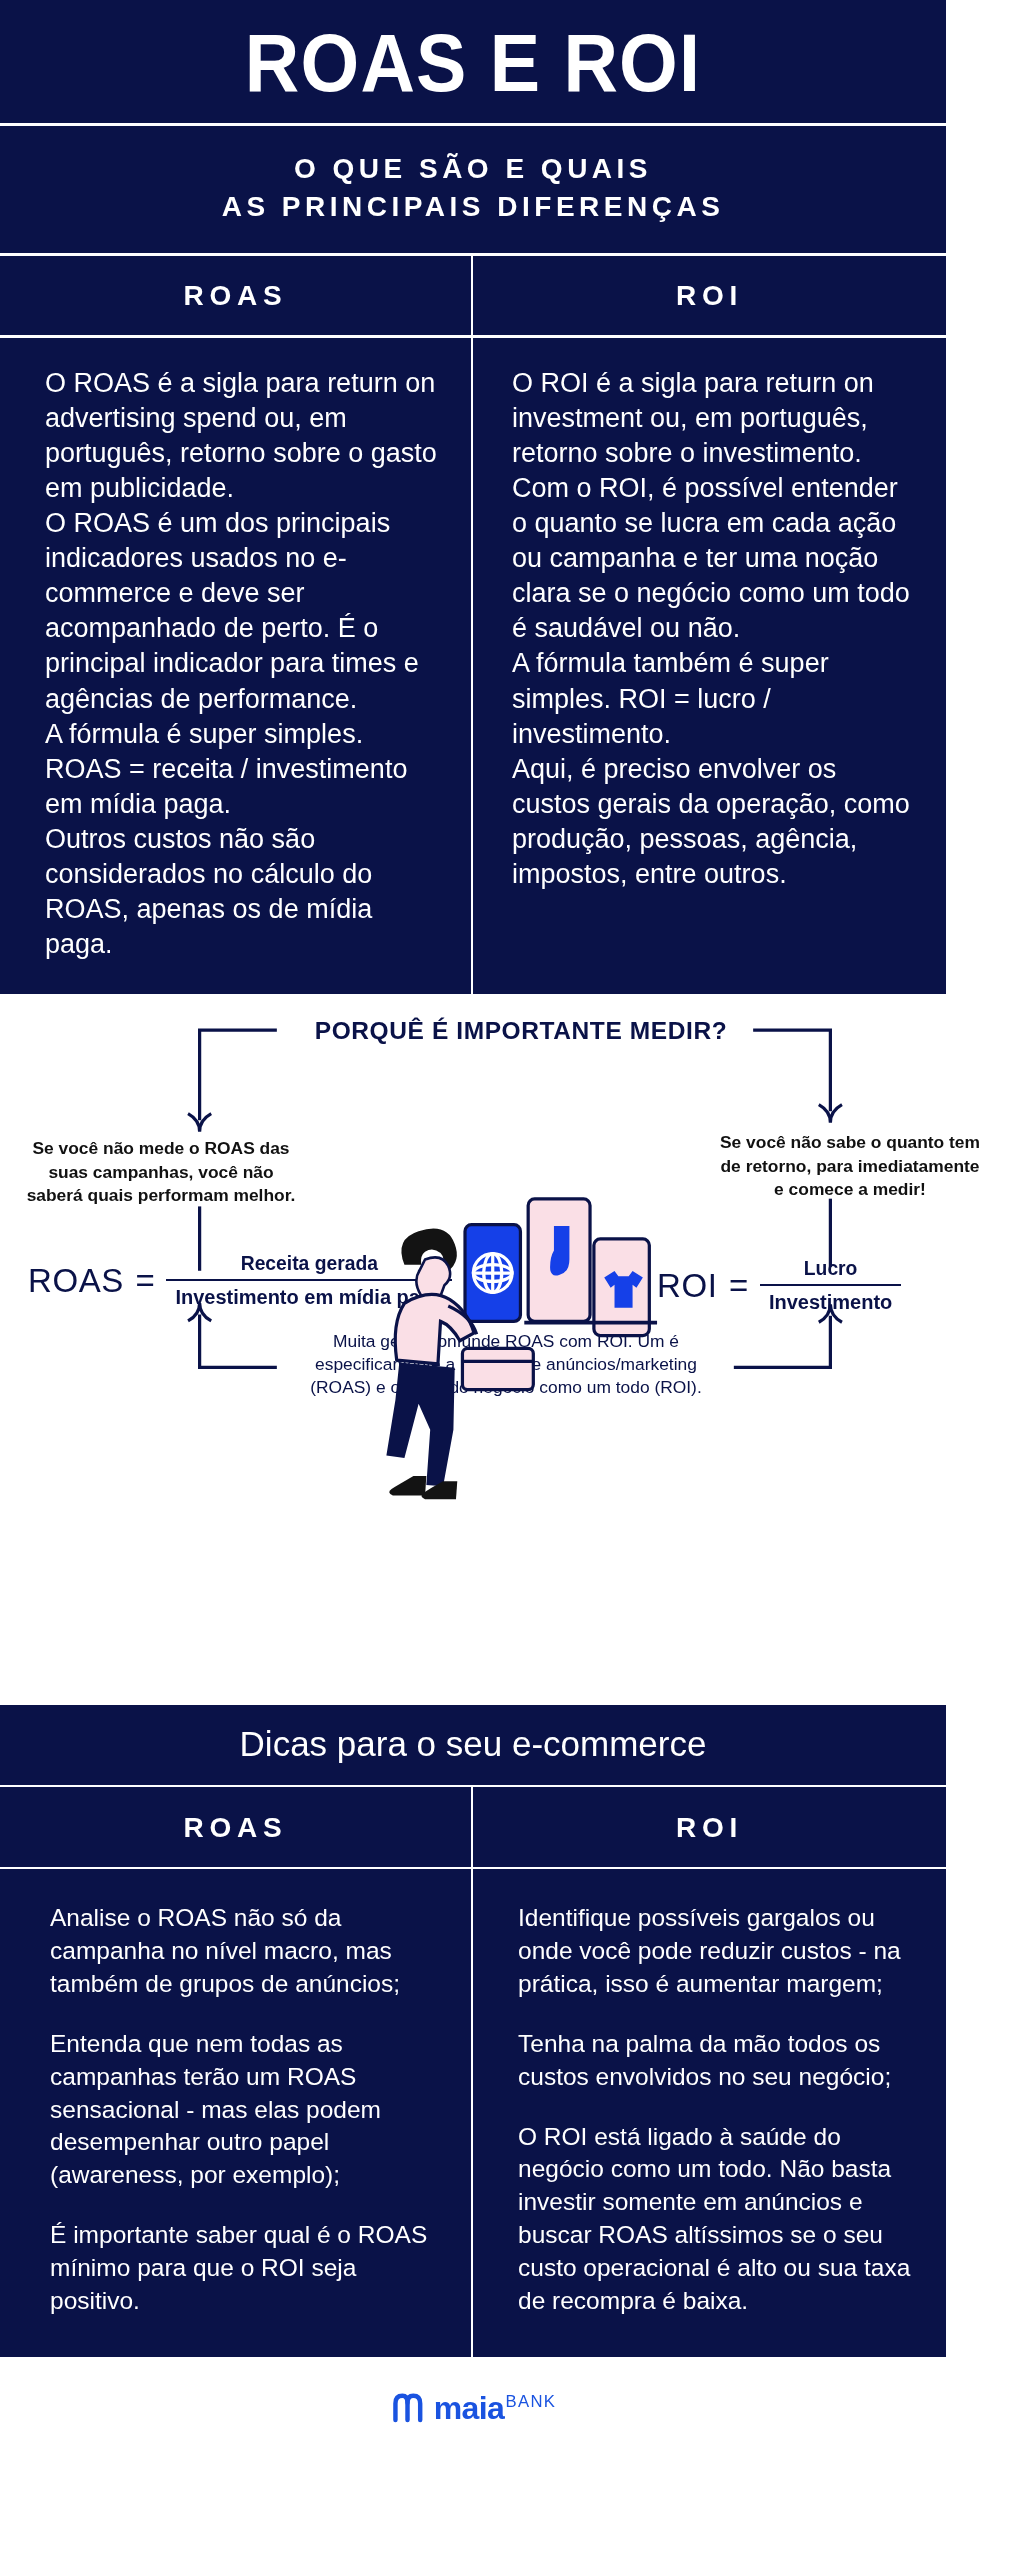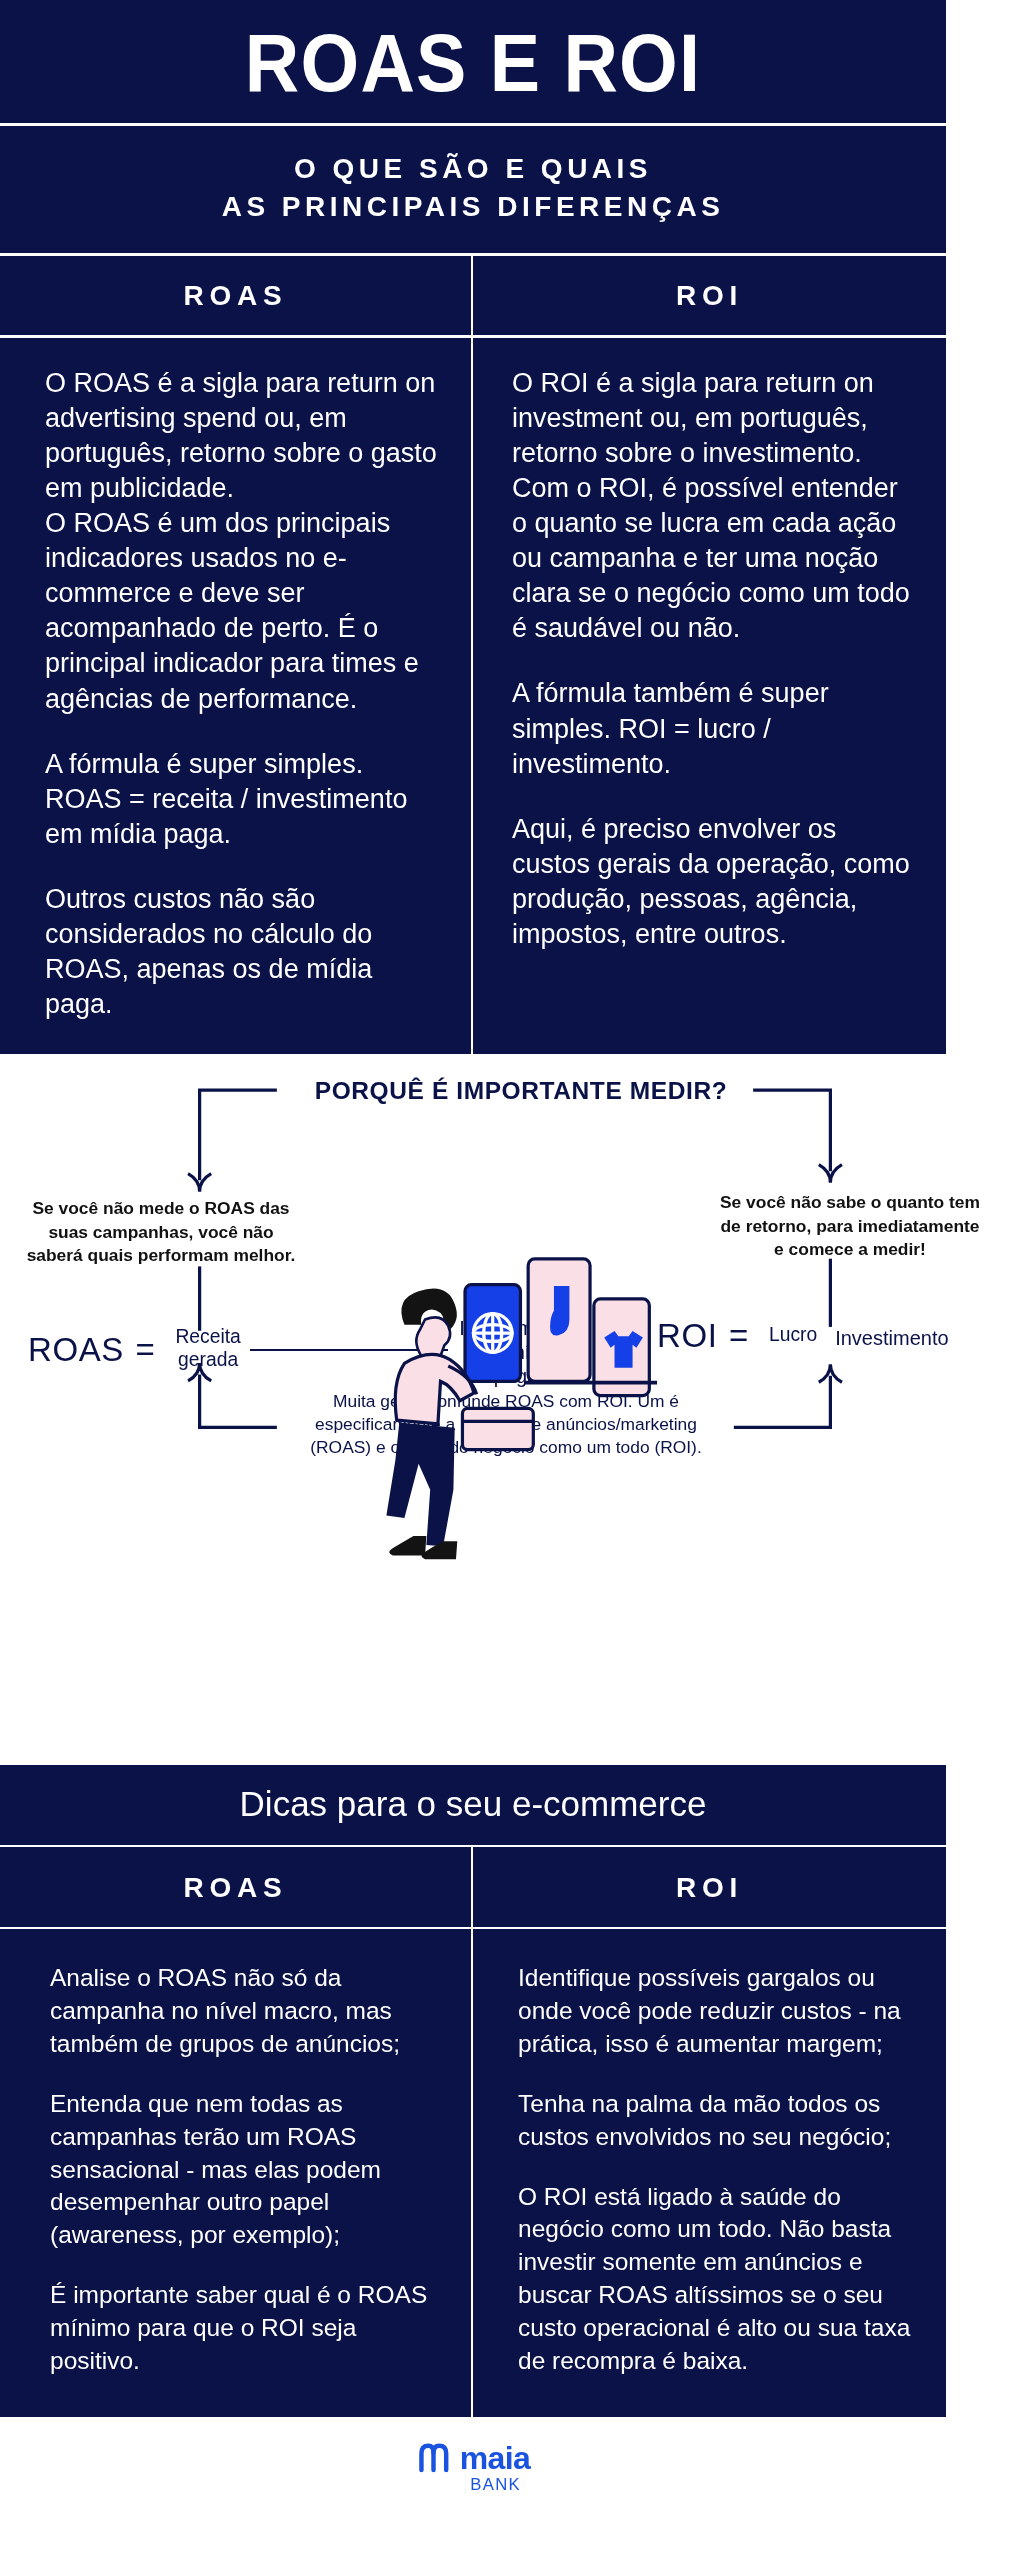--- a/index.html
+++ b/index.html
@@ -71,21 +71,21 @@
     padding:28px 30px 32px 45px;
     box-sizing:border-box;
   }
   .cmp-body p{
     margin:0 0 0 0;
     color:#ffffff;
     font-size:27px;
     line-height:1.30;
     font-weight:400;
   }
-  .cmp-body p + p{margin-top:30px;}
+  .cmp-body p + p{}
   .cmp-col.right .cmp-body{padding-left:39px;padding-right:30px;}
 
   
   .diagram{
     background:#ffffff;
     position:relative;
     height:708px;
     width:1030px;
     overflow:hidden;
   }
@@ -120,23 +120,24 @@
   }
   .formula .lhs{
     font-size:33px;
     font-weight:400;
     letter-spacing:0.6px;
     white-space:nowrap;
   }
   .formula .eq{font-size:33px;margin:0 11.6px;}
   .frac{
     display:flex;
-    flex-direction:row;
+    flex-direction:column;
     align-items:center;
     text-align:center;
+    font-weight:bold;
   }
   .frac .num{font-size:19.3px;padding:0 9px 3.9px 9px;line-height:1.2;}
   .frac .bar{height:1.9px;background:#0a1248;width:100%;}
   .frac .den{font-size:20px;padding:3.9px 9px 0 9px;line-height:1.2;}
   .formula-roas{left:28px;top:258px;}
   .formula-roi{left:657px;top:263px;}
 
   .bottom-note{
     position:absolute;
     left:303px;
@@ -184,21 +185,21 @@
   
   .footer{
     background:#ffffff;
     height:103px;
     display:flex;
     align-items:center;
     justify-content:center;
     gap:10.3px;
   }
   .logo-wrap{display:flex;align-items:flex-start;gap:9px;}
-  .logo-text{display:flex;flex-direction:column;align-items:center;}
+  .logo-text{display:flex;align-items:flex-start;}
   .logo-maia{
     color:#1a53e0;
     font-size:32px;
     font-weight:bold;
     line-height:1;
     letter-spacing:-0.6px;
   }
   .logo-bank{
     color:#1a53e0;
     font-size:16.7px;

